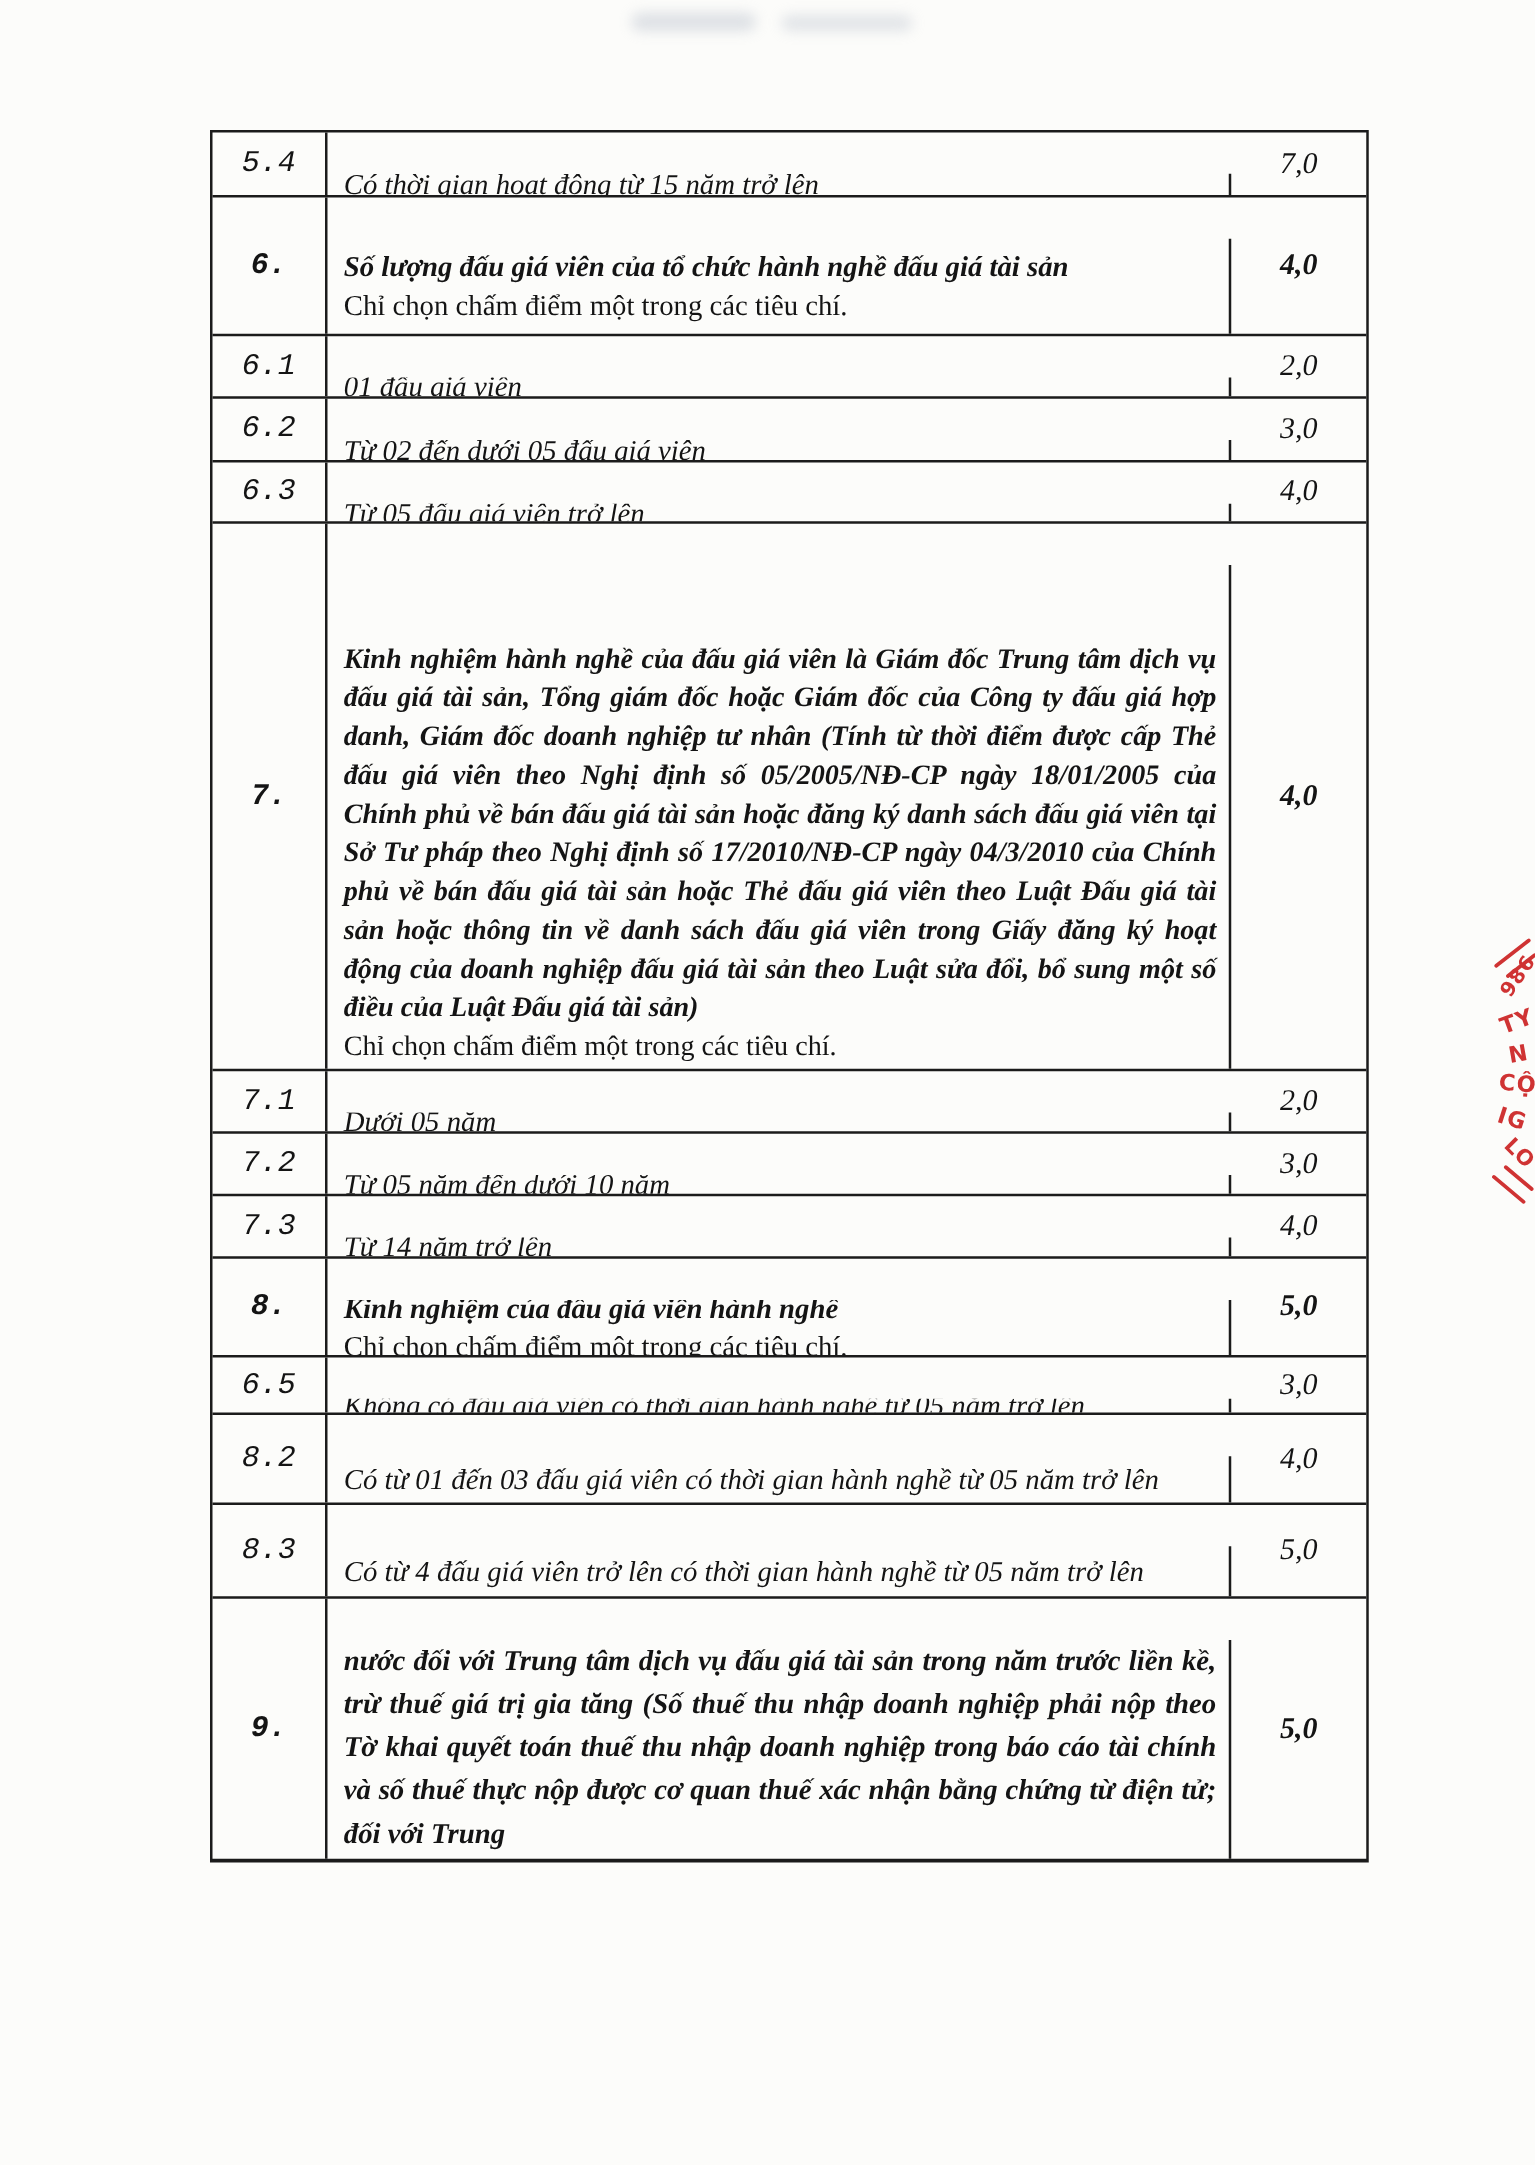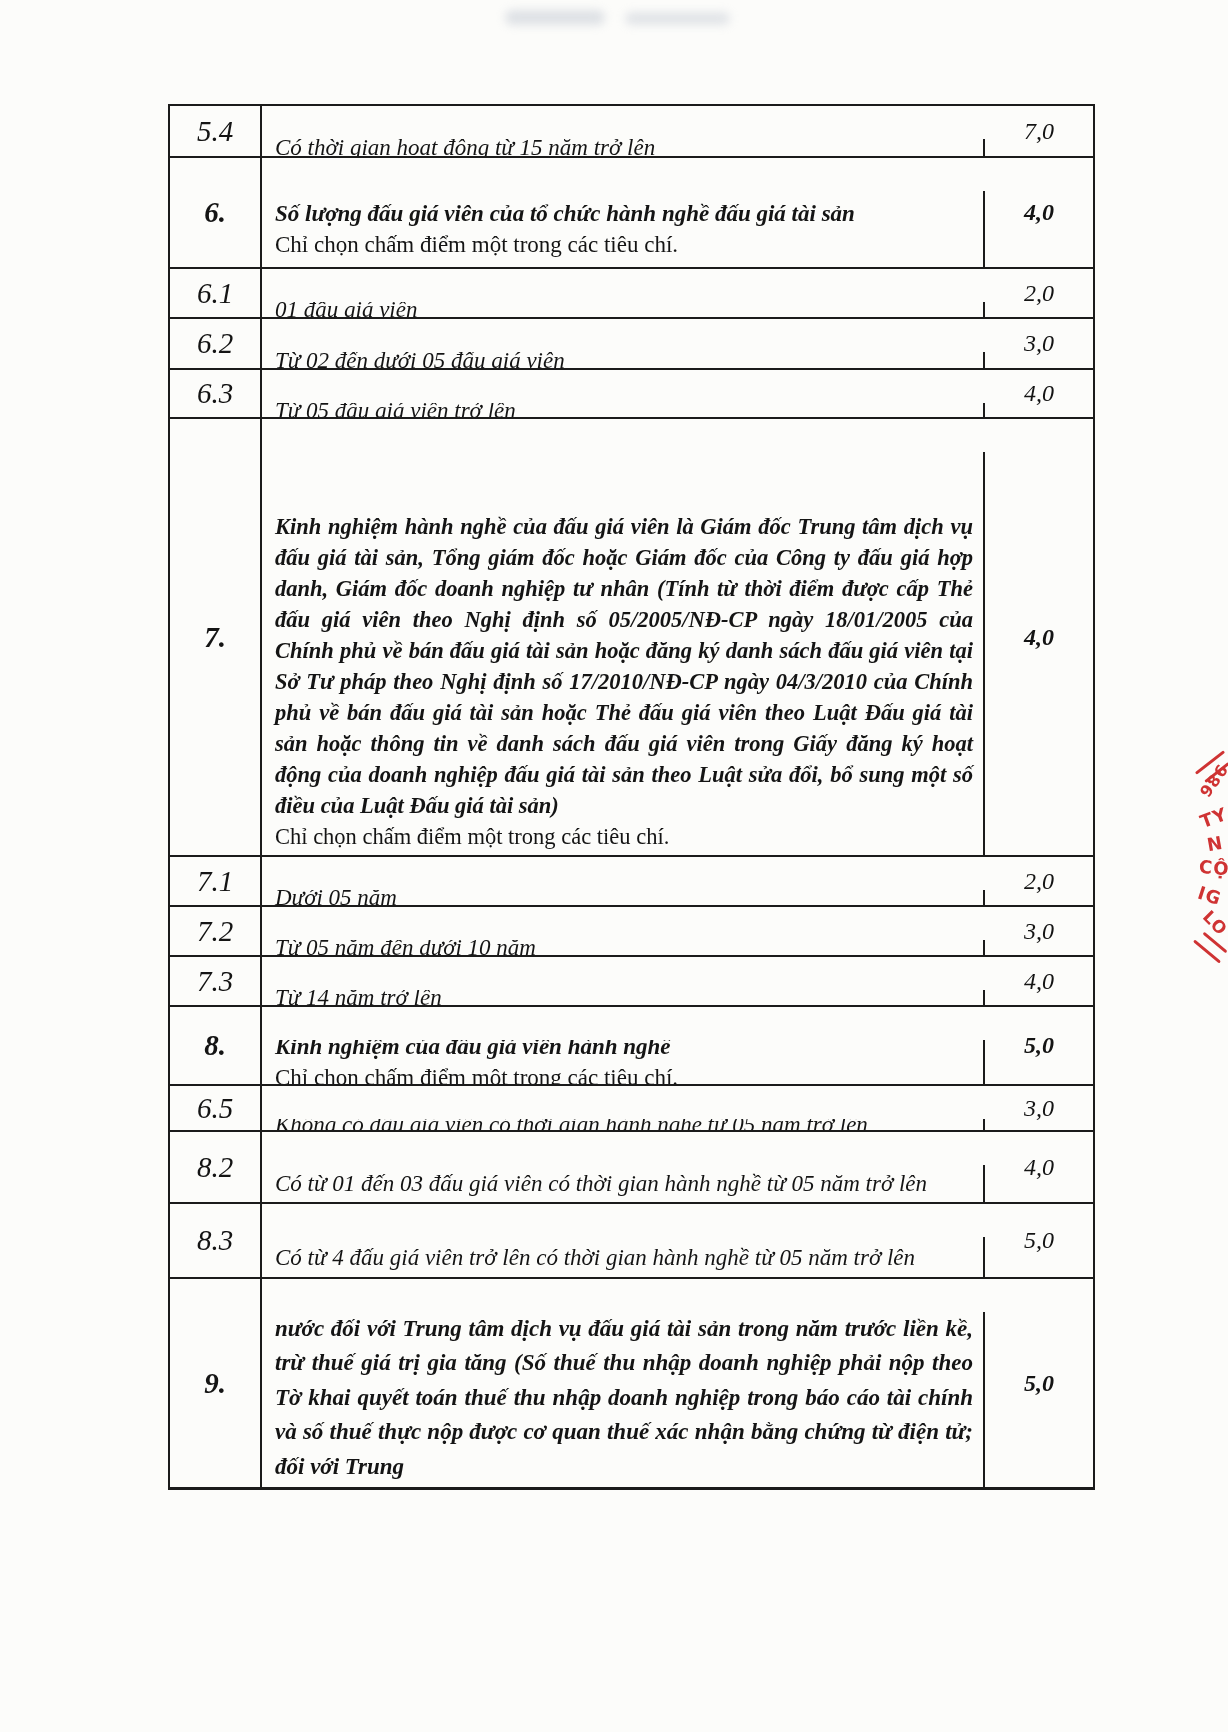--- a/index.html
+++ b/index.html
@@ -27,21 +27,21 @@
     border-bottom-width:3px;
     box-sizing:border-box;
     background:#fcfcfa;
   }
   .row { display:flex; box-sizing:border-box; border-bottom:2px solid #1b1b1b; }
   .row:last-child { border-bottom:none; }
   .cell-no {
     width:92px; flex:0 0 92px;
     border-right:2px solid #1b1b1b;
     display:flex; align-items:center; justify-content:center;
-    font-size:29px; box-sizing:border-box;
+    font-size:24px; box-sizing:border-box;font-family:Liberation Mono, monospace;
   }
   .cell-crit {
     flex:1 1 auto;
     border-right:2px solid #1b1b1b;
     padding:3px 10px 3px 13px;
     display:flex; flex-direction:column; justify-content:center;
     font-size:23px; line-height:31px;
     box-sizing:border-box; overflow:hidden;margin-top:33px;
   }
   .cell-score {

